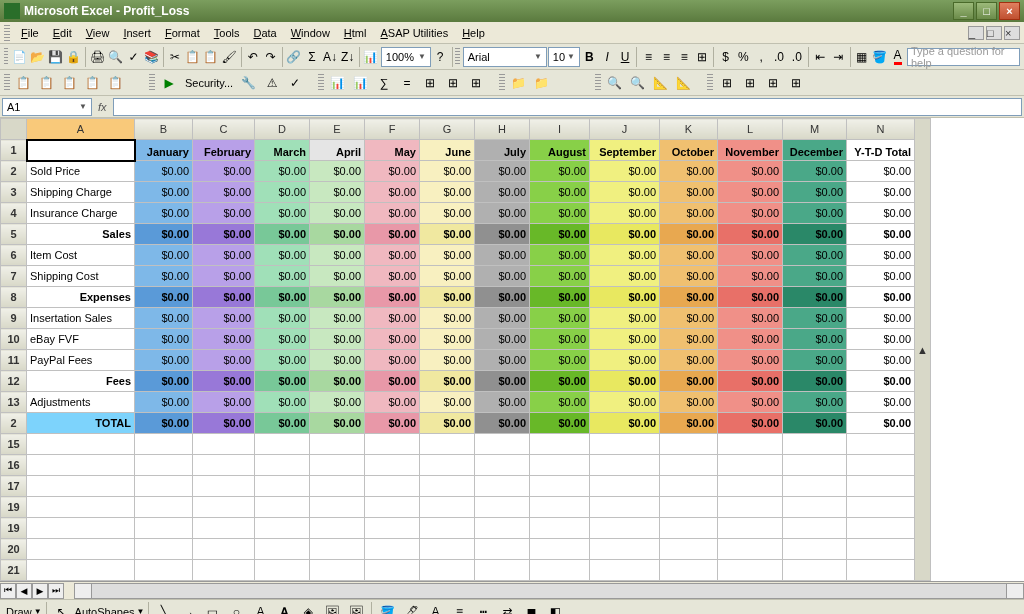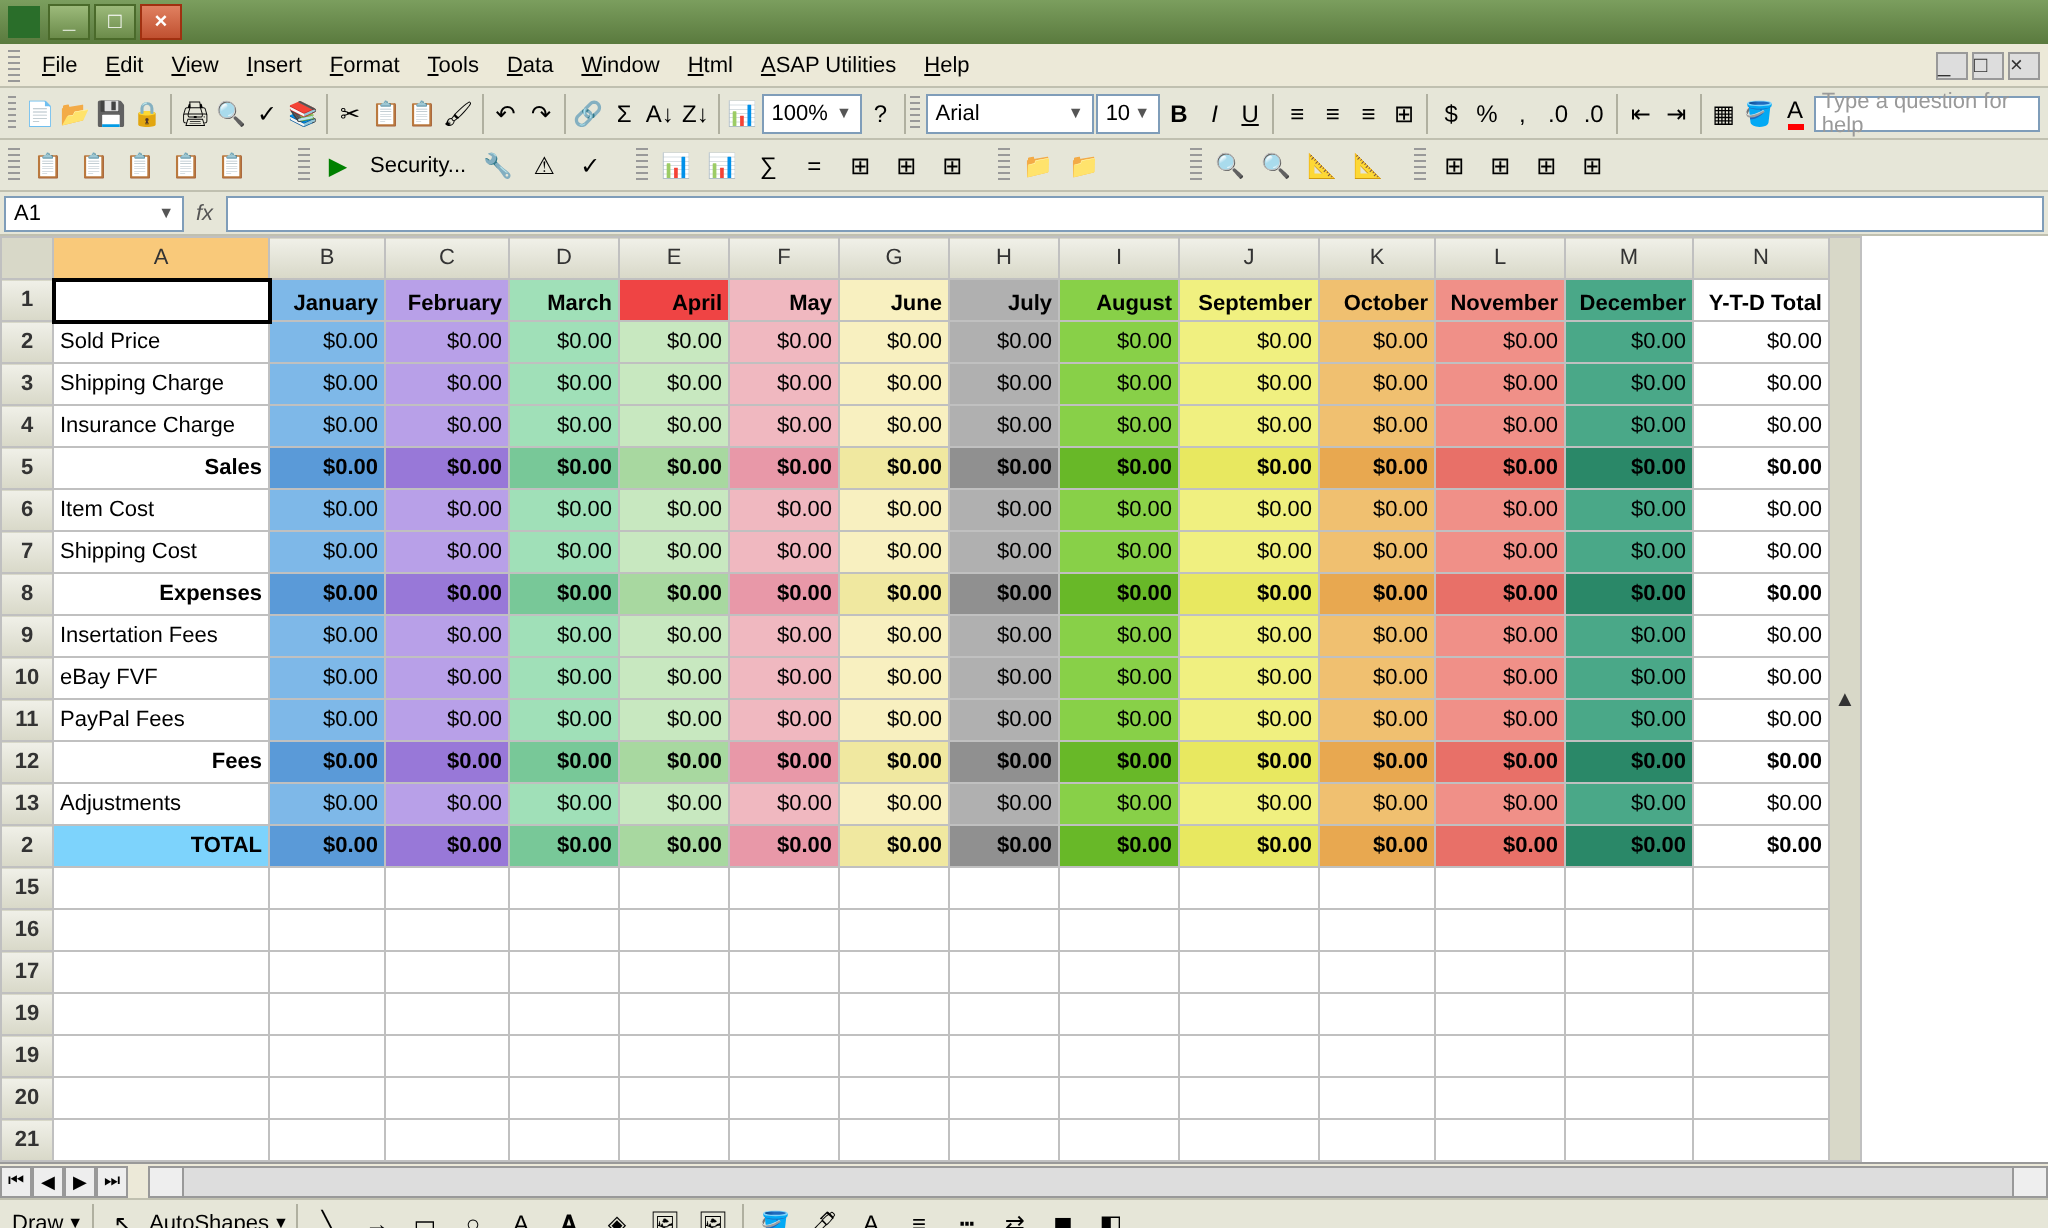--- a/index.html
+++ b/index.html
@@ -50,20 +50,21 @@
 .hscroll { flex:1; height:16px; background:#ddd; border:1px solid #999; margin-left:10px; position:relative; }
 .hscroll::before,.hscroll::after { content:''; position:absolute; width:16px; height:14px; background:#eee; border:1px solid #999; top:-1px; }
 .hscroll::before{left:-1px;} .hscroll::after{right:-1px;}
 .drawbar { height:24px; background:#e6e6d8; display:flex; align-items:center; padding:0 4px; font-size:11px; border-top:1px solid #c0c0b0; gap:2px; }
 </style>
 </head>
 <body>
 
 <div class="titlebar">
   <span class="icon"></span>
+  <span class="title">Microsoft Excel - Profit_Loss</span>
   <div class="winbtns">
     <div class="winbtn">_</div>
     <div class="winbtn">□</div>
     <div class="winbtn close">×</div>
   </div>
 </div>
 
 <div class="menubar">
   <div class="handle"></div>
   <div id="menus" style="display: flex;">
@@ -257,21 +258,21 @@
           </td>
           <td style="background:#7eb8e8;" class="">
             <div class="cell rbold" style="">January</div>
           </td>
           <td style="background:#b8a0e8;" class="">
             <div class="cell rbold" style="">February</div>
           </td>
           <td style="background:#a0e0b8;" class="">
             <div class="cell rbold" style="">March</div>
           </td>
-          <td style="background:#ef4444;" class="">
+          <td style="background:#e5e5e5;" class="">
             <div class="cell rbold" style="">April</div>
           </td>
           <td style="background:#f0b8c0;" class="">
             <div class="cell rbold" style="">May</div>
           </td>
           <td style="background:#f8f0c0;" class="">
             <div class="cell rbold" style="">June</div>
           </td>
           <td style="background:#b0b0b0;" class="">
             <div class="cell rbold" style="">July</div>
@@ -606,21 +607,21 @@
           <td style="background:#2a8868;">
             <div class="cell bold">$0.00</div>
           </td>
           <td style="background:#ffffff;">
             <div class="cell bold">$0.00</div>
           </td>
         </tr>
         <tr>
           <th class="rowhdr">9</th>
           <td style="background:#ffffff;">
-            <div class="cell left">Insertation Fees</div>
+            <div class="cell left">Insertation Sales</div>
           </td>
           <td style="background:#7eb8e8;">
             <div class="cell">$0.00</div>
           </td>
           <td style="background:#b8a0e8;">
             <div class="cell">$0.00</div>
           </td>
           <td style="background:#a0e0b8;">
             <div class="cell">$0.00</div>
           </td>

